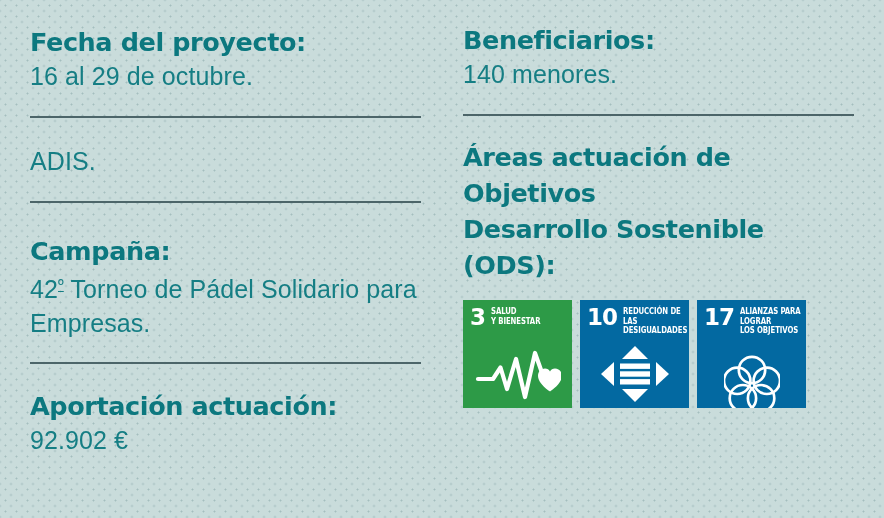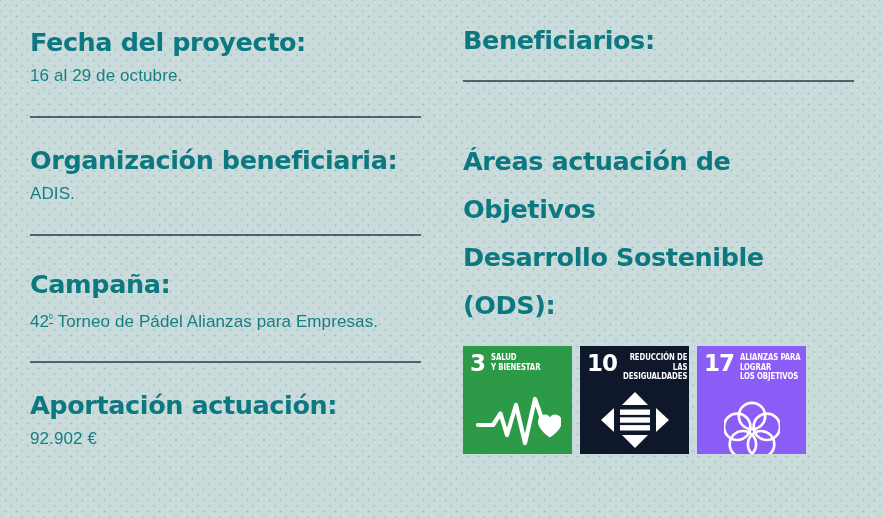--- a/index.html
+++ b/index.html
@@ -46,21 +46,21 @@
     line-height: 33px;
     letter-spacing: -0.4px;
     color: #0c787f;
     margin: 0;
     white-space: pre-line;
   }
 
   .block-value {
     font-family: "Liberation Sans", sans-serif;
     font-weight: 400;
-    font-size: 17px;
+    font-size: 25px;
     line-height: 34px;
     letter-spacing: 0.1px;
     color: #157e84;
     margin: 0;
     white-space: pre-line;
   }
 
   .ordinal {
     font-size: 0.62em;
     vertical-align: 0.52em;
@@ -134,47 +134,47 @@
 
   <div class="column column-left">
 
     <div class="block" style="padding-top:26px;">
       <div class="block-heading">Fecha del proyecto:</div>
       <div class="block-value">16 al 29 de octubre.</div>
     </div>
     <hr class="divider" style="margin-top:23px;">
 
     <div class="block" style="padding-top:26px;">
-      <div class="block-heading">Organización beneficiaria:</div>
       <div class="block-value">ADIS.</div>
     </div>
     <hr class="divider" style="margin-top:23px;">
 
     <div class="block" style="padding-top:32px;">
       <div class="block-heading">Campaña:</div>
-      <div class="block-value"><span>42</span><span class="ordinal">º</span><span> Torneo de Pádel Alianzas para Empresas.</span></div>
+      <div class="block-value"><span>42</span><span class="ordinal">º</span><span> Torneo de Pádel Solidario para Empresas.</span></div>
     </div>
     <hr class="divider" style="margin-top:22px;">
 
     <div class="block" style="padding-top:26px;">
       <div class="block-heading">Aportación actuación:</div>
       <div class="block-value">92.902 €</div>
     </div>
 
   </div>
 
   <div class="column column-right">
 
     <div class="block" style="padding-top:24px;">
       <div class="block-heading">Beneficiarios:</div>
+      <div class="block-value">140 menores.</div>
     </div>
     <hr class="divider" style="margin-top:23px;">
 
     <div class="block" style="padding-top:23px;">
-      <div class="block-heading" style="line-height:48px;margin-top:32px;">Áreas actuación de Objetivos
+      <div class="block-heading" style="line-height:36px;">Áreas actuación de Objetivos
 Desarrollo Sostenible (ODS):</div>
     </div>
 
     <div class="sdg-row" style="margin-top:17px;">
 
       <div class="sdg-tile" style="background:#2d9a47;">
         <div class="sdg-head">
           <div class="sdg-number">3</div>
           <div class="sdg-label">Salud
 y bienestar</div>
@@ -182,21 +182,21 @@
         <div class="sdg-art">
           <svg width="86" height="54" viewBox="0 0 86 54" aria-hidden="true">
             <path d="M3 32 H18 L25.5 20.5 L32 42 L41 12 L50 50 L60 6 L68.5 30" fill="none" stroke="#ffffff" stroke-width="4.2" stroke-linecap="round" stroke-linejoin="round"></path>
             <path d="M75 44.5 C75 44.5 63 37 63 28.8 C63 24.6 66.3 21.6 70 21.6
                      C72.3 21.6 74.1 22.8 75 24.4 C75.9 22.8 77.7 21.6 80 21.6
                      C83.7 21.6 87 24.6 87 28.8 C87 37 75 44.5 75 44.5 Z" fill="#ffffff"></path>
           </svg>
         </div>
       </div>
 
-      <div class="sdg-tile" style="background:#0f172a;text-align:right;">
+      <div class="sdg-tile" style="background:#0369a1;">
         <div class="sdg-head">
           <div class="sdg-number">10</div>
           <div class="sdg-label">Reducción de las
 desigualdades</div>
         </div>
         <div class="sdg-art">
           <svg width="70" height="58" viewBox="0 0 70 58" aria-hidden="true">
 
             <path d="M35 1 L48 14 H22 Z" fill="#ffffff"></path>
 
@@ -206,21 +206,21 @@
 
             <path d="M69 29 L56 17 V41 Z" fill="#ffffff"></path>
 
             <rect x="20" y="18.5" width="30" height="5.4" fill="#ffffff"></rect>
             <rect x="20" y="26.3" width="30" height="5.4" fill="#ffffff"></rect>
             <rect x="20" y="34.1" width="30" height="5.4" fill="#ffffff"></rect>
           </svg>
         </div>
       </div>
 
-      <div class="sdg-tile" style="background:#8b5cf6;">
+      <div class="sdg-tile" style="background:#0369a1;">
         <div class="sdg-head">
           <div class="sdg-number">17</div>
           <div class="sdg-label">Alianzas para
 lograr
 los objetivos</div>
         </div>
         <div class="sdg-art" style="bottom:2px;height:50px;">
           <svg width="56" height="54" viewBox="0 0 56 54" aria-hidden="true">
             <g fill="none" stroke="#ffffff" stroke-width="2.7">
               <circle cx="28" cy="16" r="13.2"></circle>

